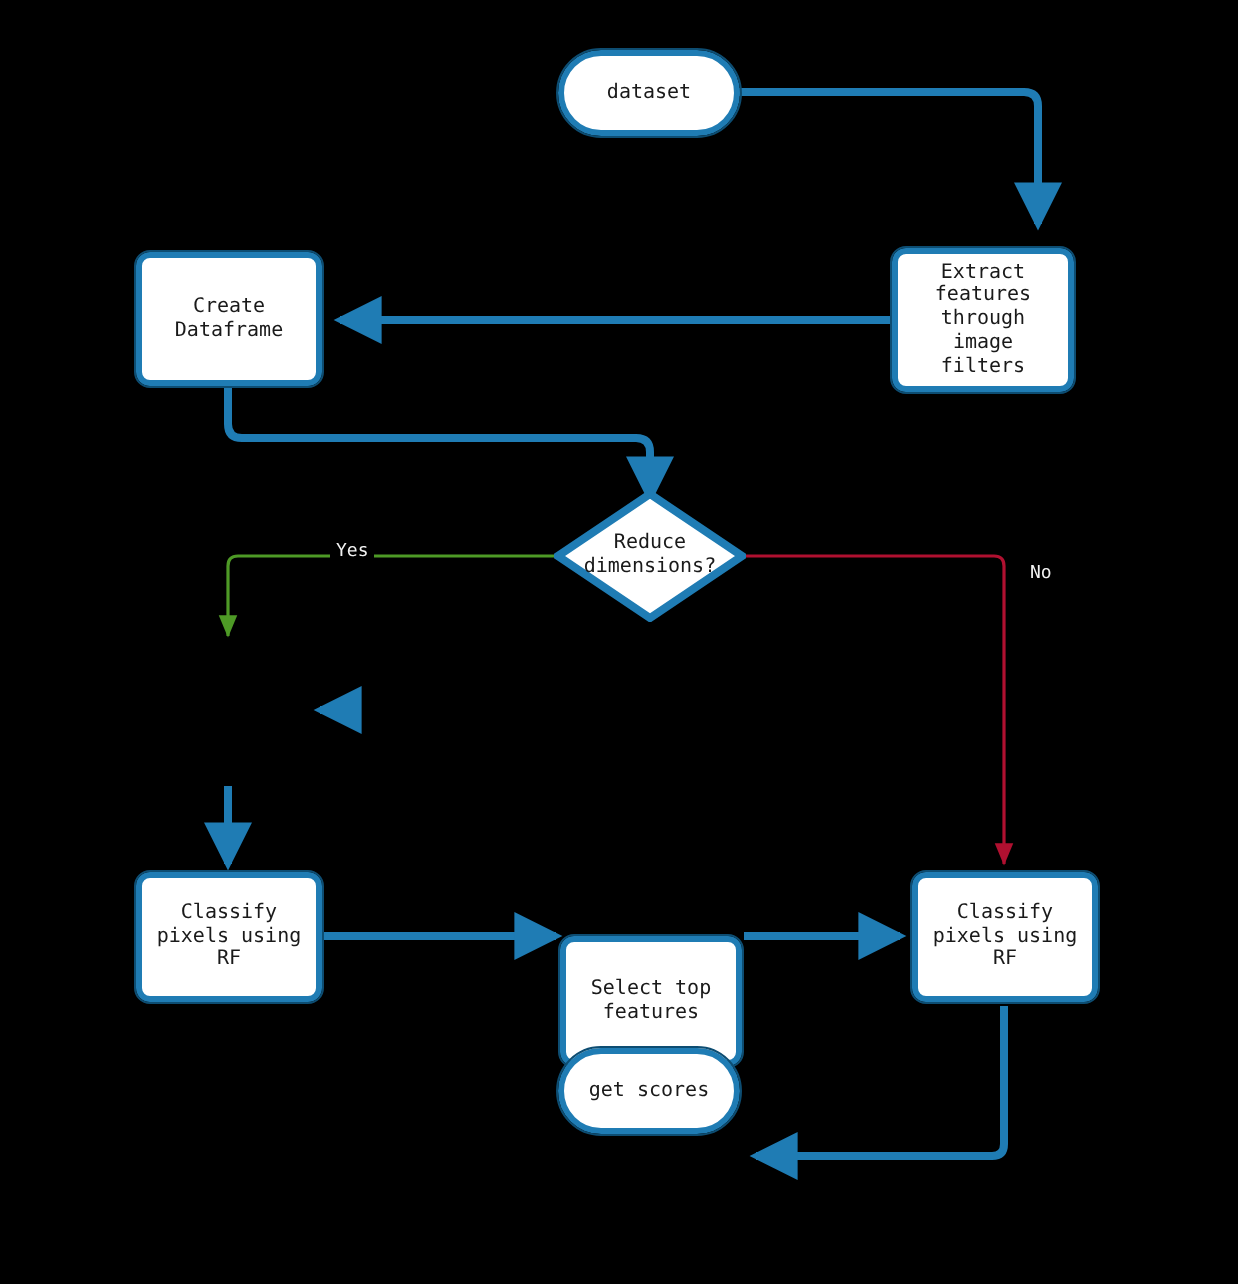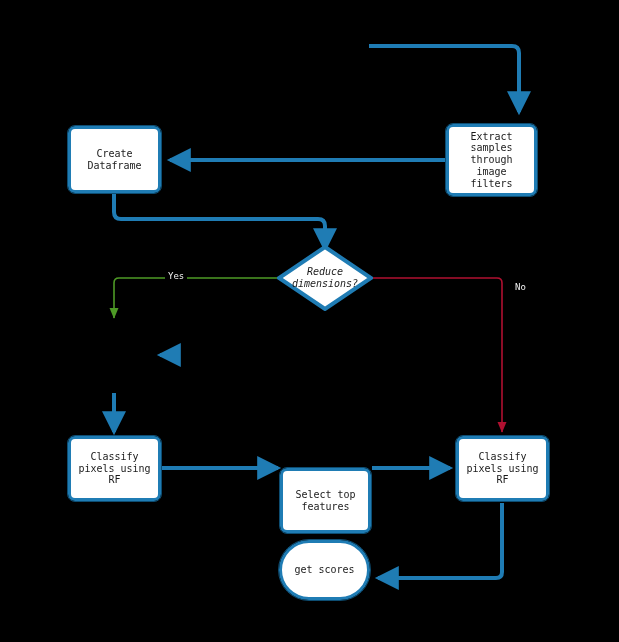--- a/index.html
+++ b/index.html
@@ -12,21 +12,21 @@
         border:3px solid #1f7cb4;outline:1px solid #0d4d72;
         display:flex;align-items:center;justify-content:center;
         text-align:center;color:#1a1a1a;z-index:5;}
   .node .lbl{display:block;line-height:1.18;white-space:pre-line;
              font-size:10px;letter-spacing:0px;}
   .rect{border-radius:7px;}
   .stadium{border-radius:999px;}
 
   
   .diamond{position:absolute;z-index:5;display:flex;align-items:center;
-           justify-content:center;font-style:italic;}
+           justify-content:center;}
   .diamond .shape{position:absolute;left:0;top:0;width:100%;height:100%;}
   .diamond .lbl{position:relative;z-index:2;font-size:10px;line-height:1.18;
                 color:#1a1a1a;text-align:center;white-space:pre-line;}
 
   .edgelabel{position:absolute;z-index:6;font-size:9px;color:#f2f2f2;
              background:#000000;padding:0 3px;line-height:1.1;}
 </style>
 </head>
 <body>
 
@@ -59,24 +59,27 @@
 
     <path d="M168,355 L160,355" fill="none" stroke="#1f7cb4" stroke-width="4" marker-end="url(#ah-blue)"></path>
 
     <path d="M162,468 L278,468" fill="none" stroke="#1f7cb4" stroke-width="4" marker-end="url(#ah-blue)"></path>
 
     <path d="M372,468 L450,468" fill="none" stroke="#1f7cb4" stroke-width="4" marker-end="url(#ah-blue)"></path>
 
     <path d="M502,503 L502,572 Q502,578 496,578 L378,578" fill="none" stroke="#1f7cb4" stroke-width="4" marker-end="url(#ah-blue)"></path>
   </svg>
 
+  <div class="node stadium" style="left:279px;top:25px;width:91px;height:43px;">
+    <span class="lbl">dataset</span>
+  </div>
 
   <div class="node rect" style="left:446px;top:124px;width:91px;height:72px;">
     <span class="lbl">Extract
-samples
+features
 through
 image
 filters</span>
   </div>
 
   <div class="node rect" style="left:68px;top:126px;width:93px;height:67px;align-items:center;">
     <span class="lbl">Create
 Dataframe</span>
   </div>
 
@@ -99,21 +102,21 @@
     <span class="lbl">Select top
 features</span>
   </div>
 
   <div class="node rect" style="left:456px;top:436px;width:93px;height:65px;">
     <span class="lbl">Classify
 pixels using
 RF</span>
   </div>
 
-  <div class="node stadium" style="left:279px;top:540px;width:91px;height:60px;">
+  <div class="node stadium" style="left:279px;top:524px;width:91px;height:43px;">
     <span class="lbl">get scores</span>
   </div>
 
   <div class="edgelabel" style="left:165px;top:272px;">Yes</div>
 
   <div class="edgelabel" style="left:512px;top:283px;">No</div>
 
 </div>
 
 </body></html>

